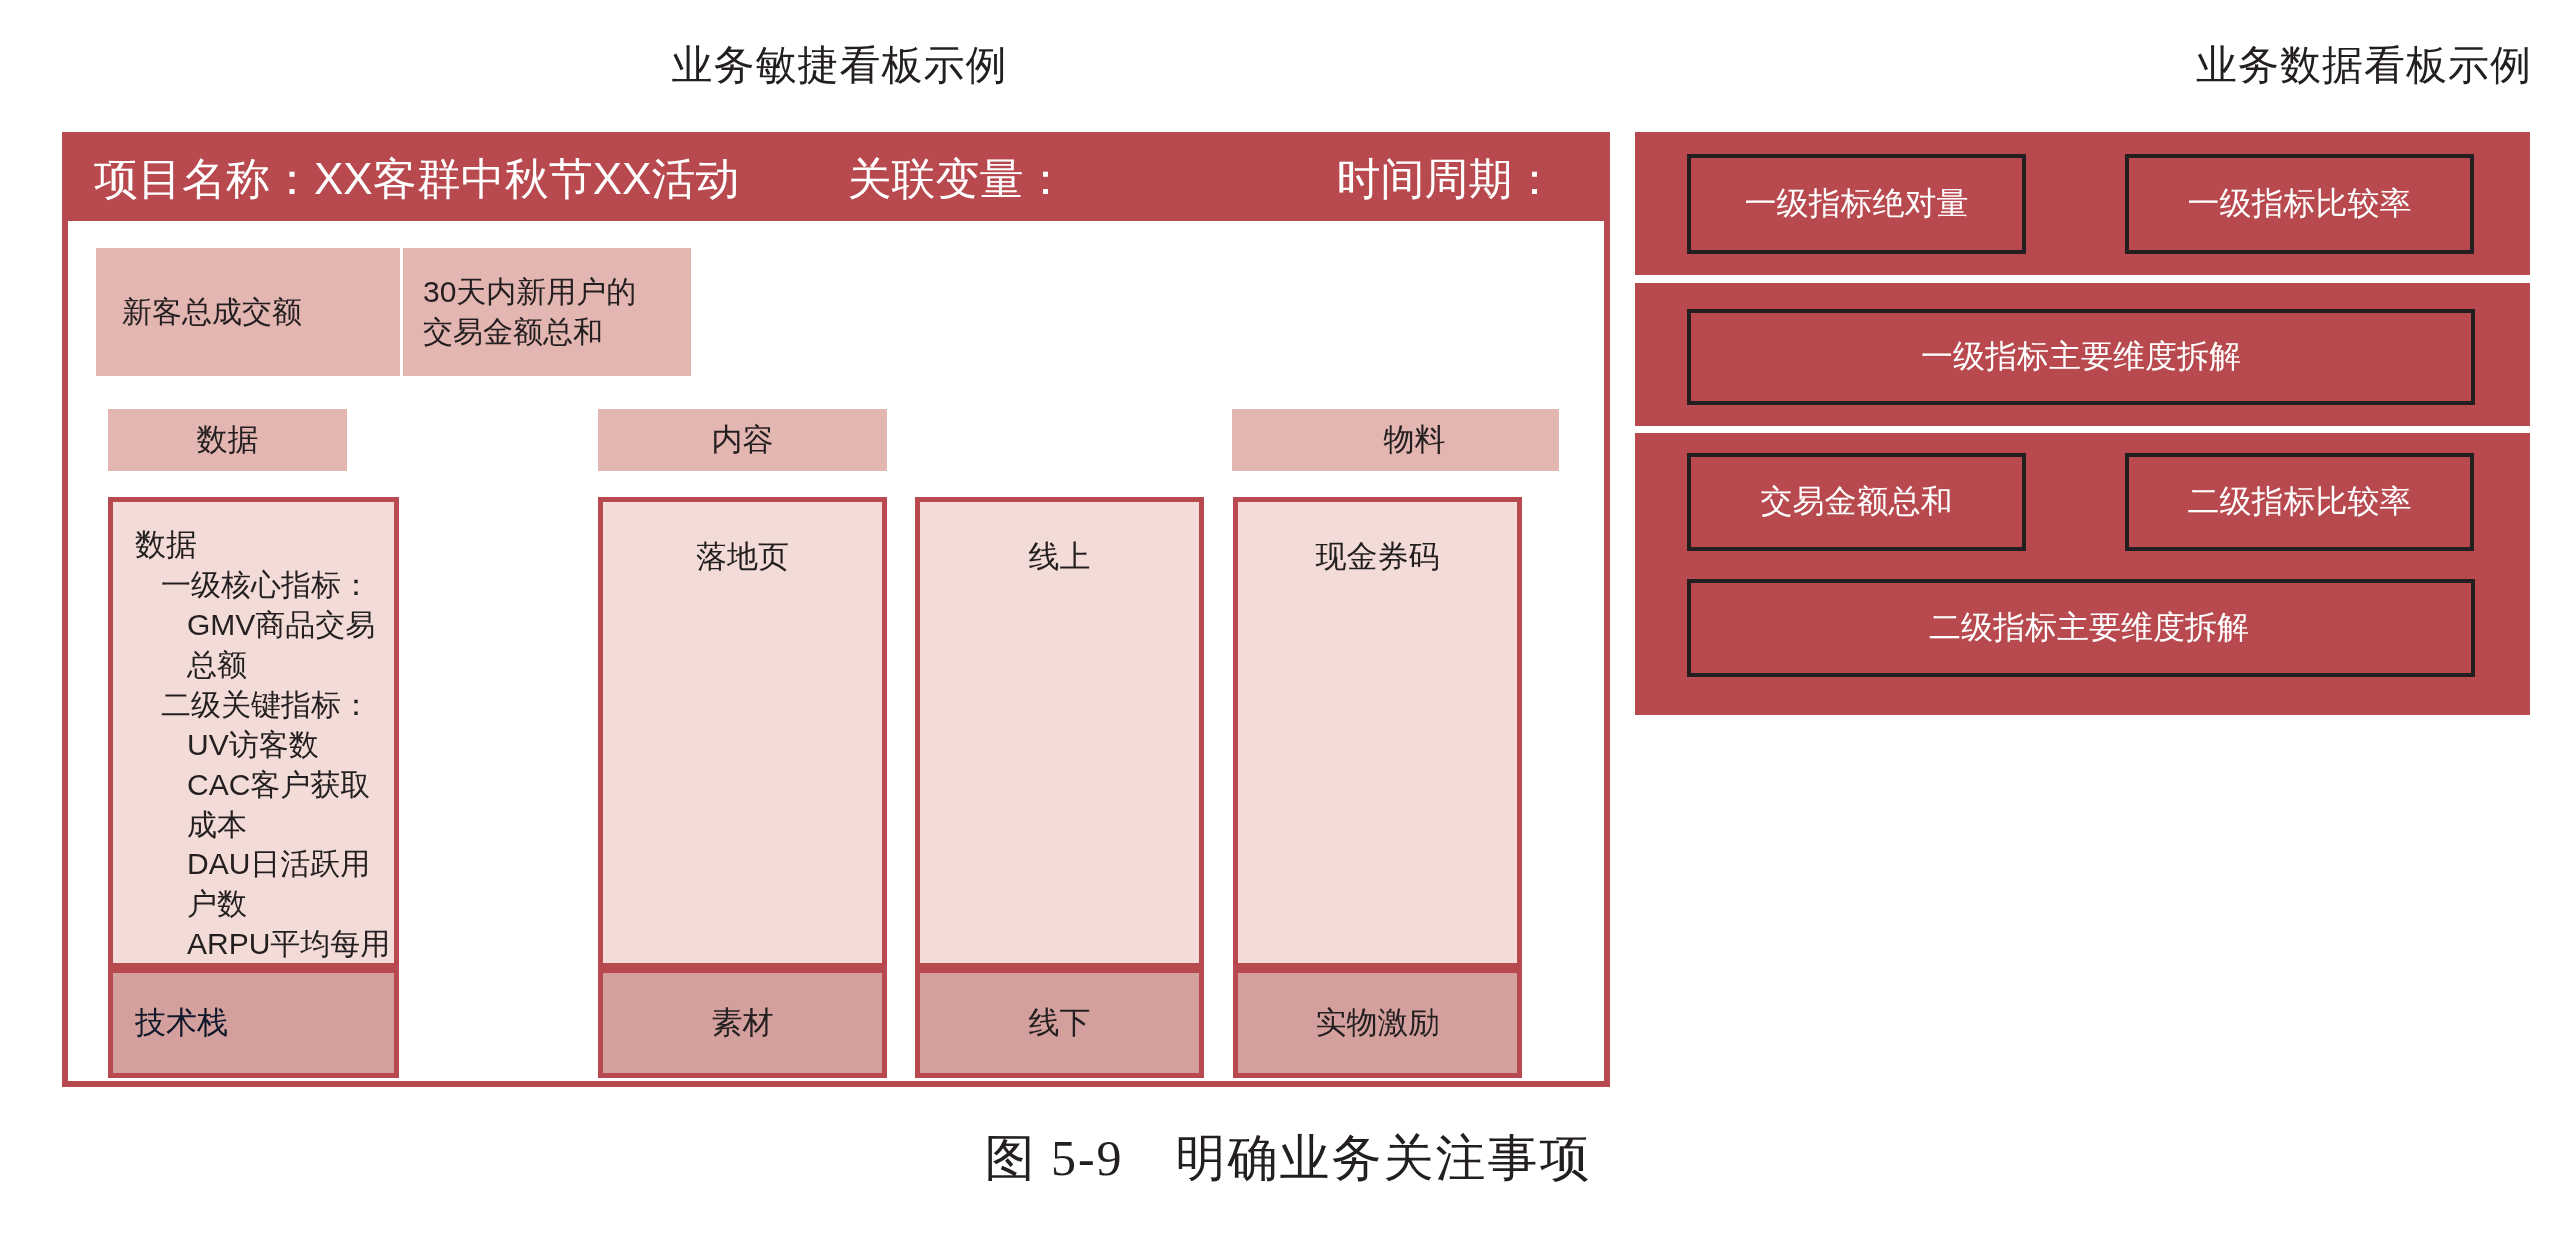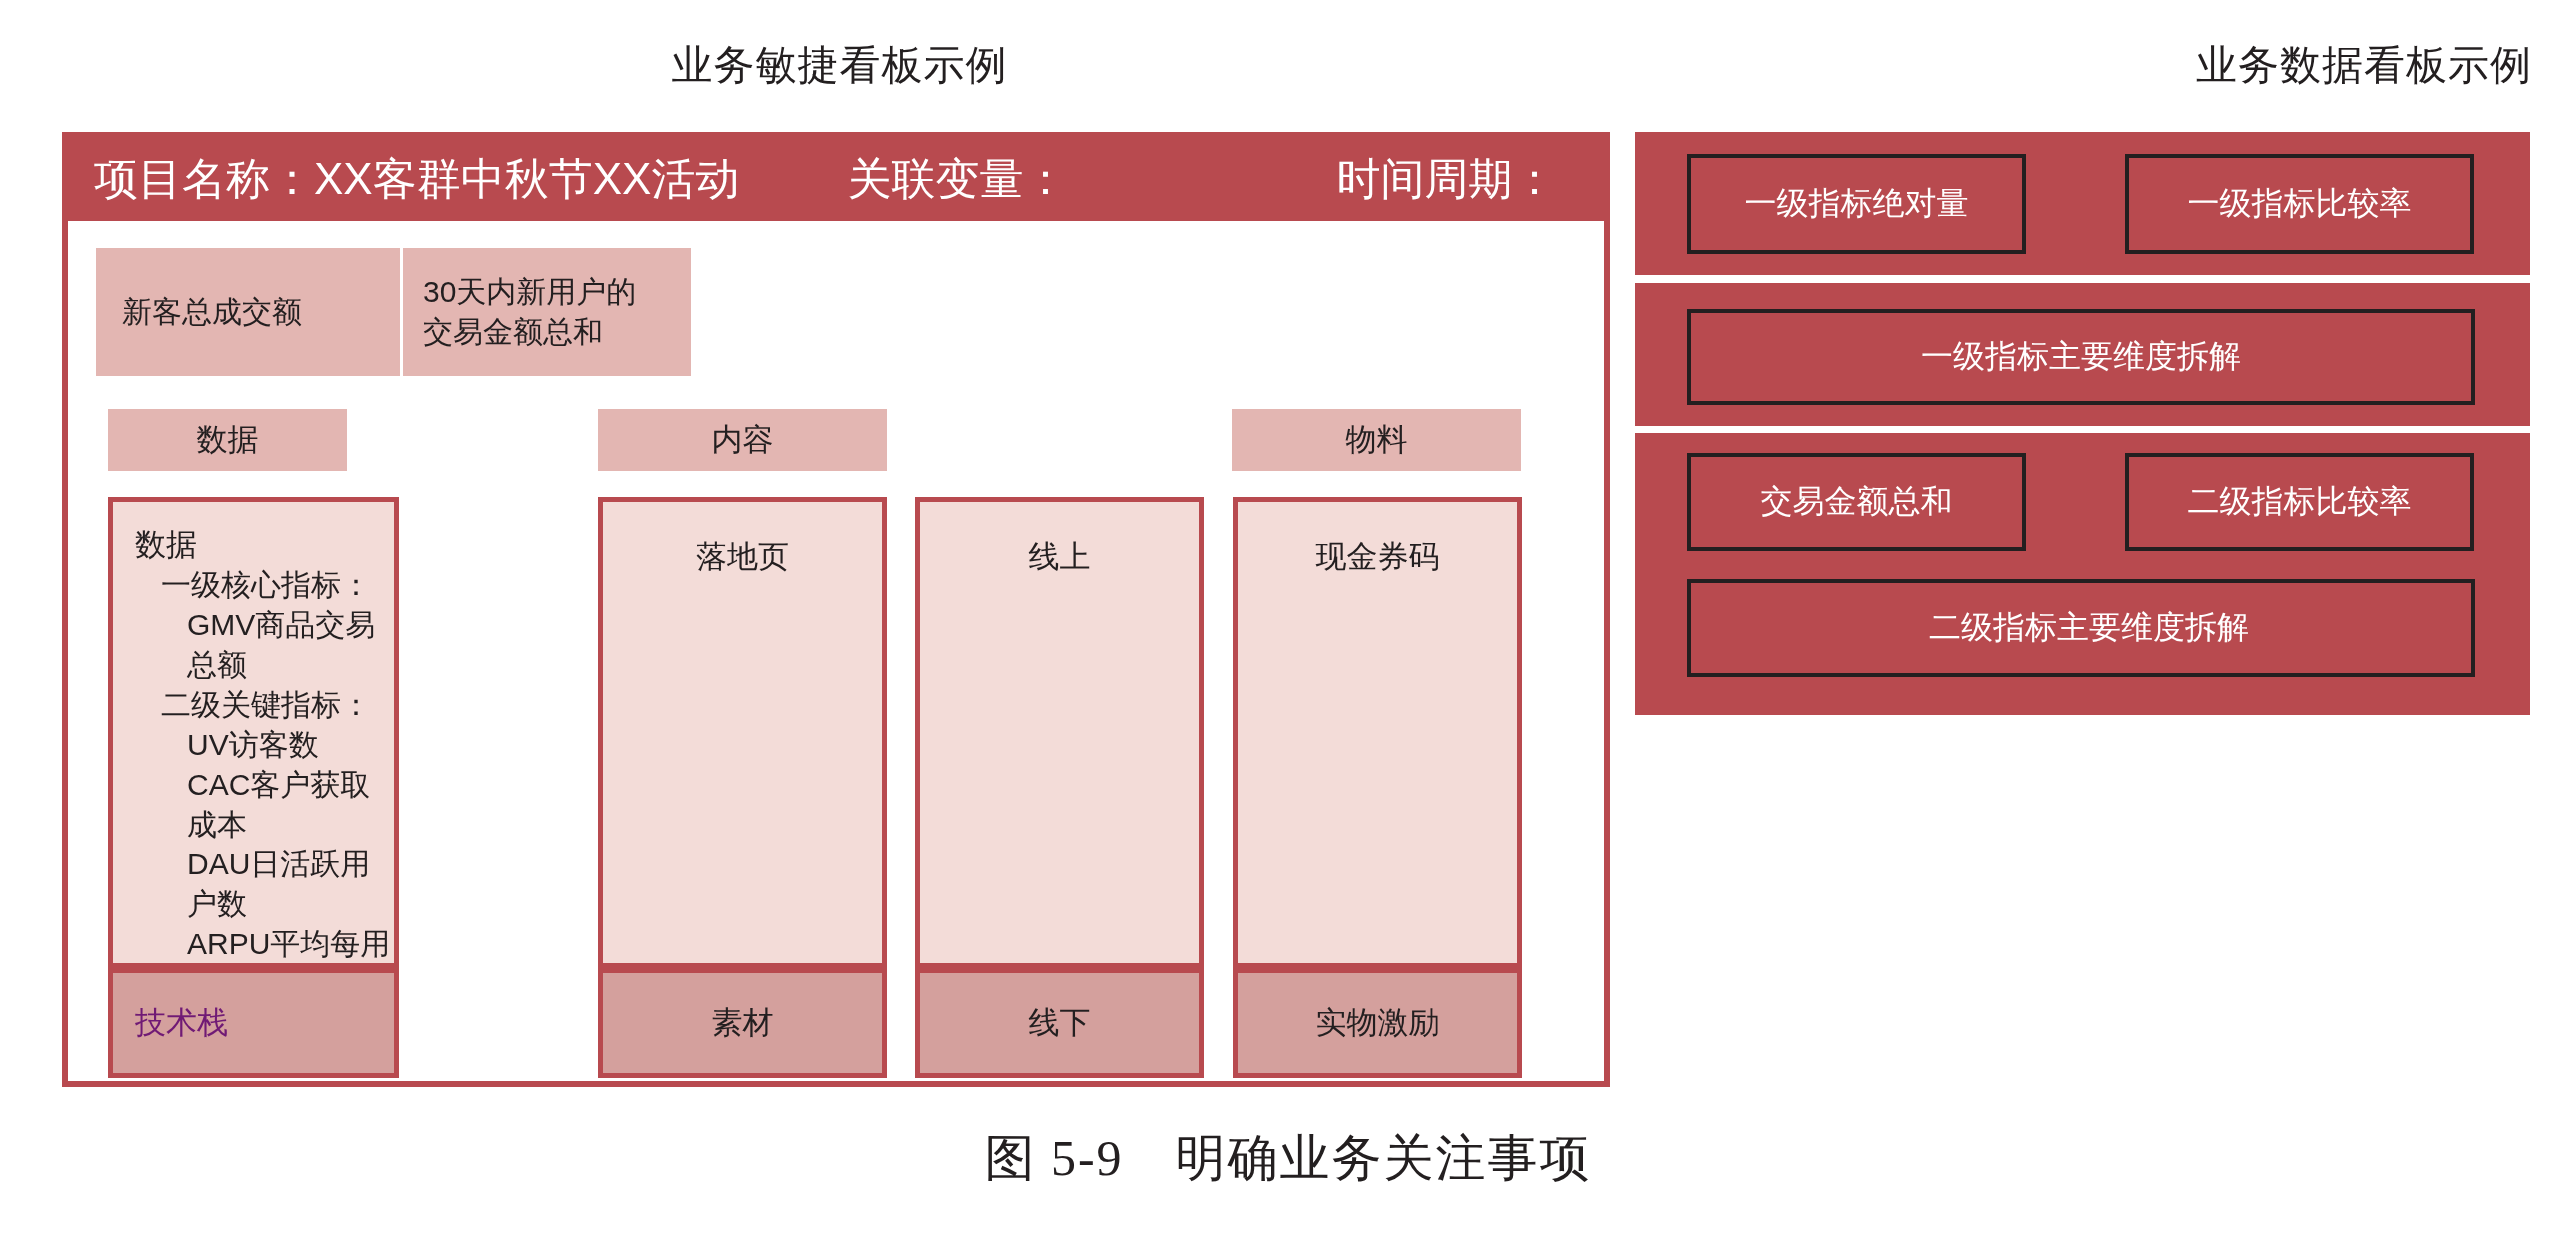--- a/index.html
+++ b/index.html
@@ -67,21 +67,21 @@
   #col-heads{position:absolute;left:28px;top:271px;width:1485px;height:62px;}
   .col-head{
     position:absolute;top:0;height:62px;
     background:#e3b6b2;
     display:flex;align-items:center;justify-content:center;
     font-size:31px;color:#231f20;
   }
   #head-0{left:12px;width:239px;}
   #head-1{left:502px;width:289px;}
   #head-2{left:819px;width:289px;}
-  #head-3{left:1136px;width:289px;}
+  #head-3{left:1136px;width:289px;padding-left:38px;}
 
   
   #col-body{position:absolute;left:40px;top:359px;width:1475px;height:558px;}
   .column{position:absolute;top:0;width:289px;height:558px;}
   #column-0{left:0;width:291px;}
   #column-1{left:490px;}
   #column-2{left:807px;}
   #column-3{left:1125px;}
 
   .cell{
@@ -102,21 +102,21 @@
     font-size:31px;color:#231f20;
   }
   .cell-top-label{
     padding-top:34px;
     display:flex;align-items:flex-start;justify-content:center;
     font-size:31px;color:#231f20;
   }
   .cell-left{
     display:flex;align-items:center;justify-content:flex-start;
     padding-left:22px;
-    font-size:31px;color:#701a75;
+    font-size:31px;color:#0f172a;
   }
 
   
   .data-body{
     padding:22px 0 0 22px;
     font-size:30px;
     line-height:1.33;
     color:#231f20;
   }
   .data-body .dtitle{font-size:31px;}

